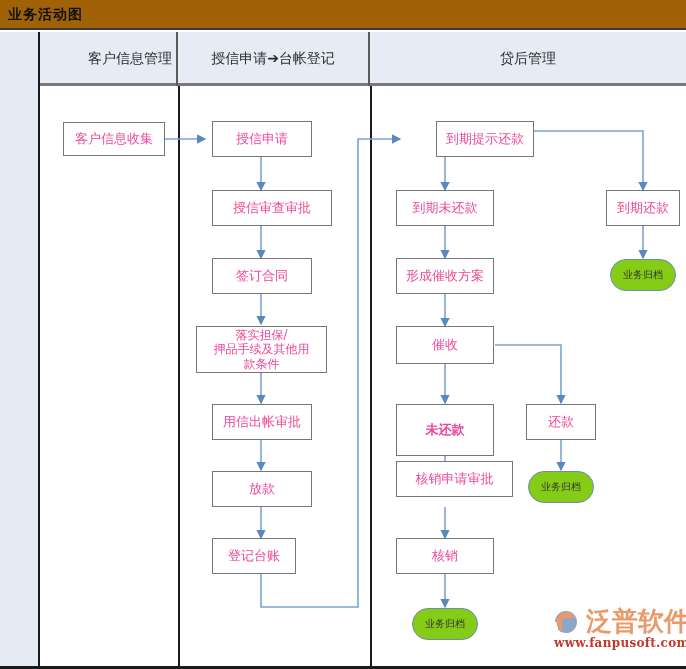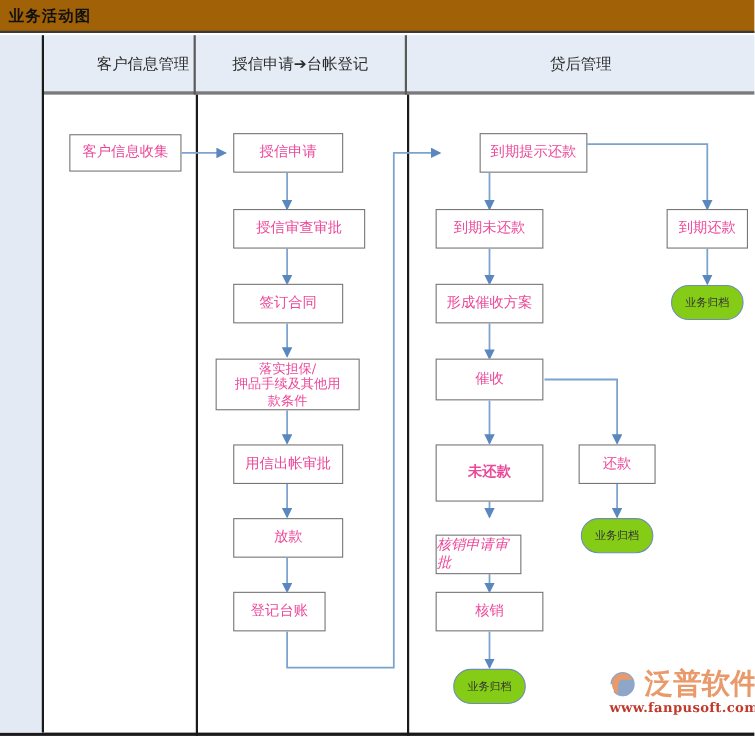--- a/index.html
+++ b/index.html
@@ -180,21 +180,21 @@
 
   <div class="node" style="left:212px;top:404px;width:100px;height:36px;">用信出帐审批</div>
   <div class="node" style="left:212px;top:471px;width:100px;height:36px;">放款</div>
   <div class="node" style="left:212px;top:538px;width:84px;height:36px;">登记台账</div>
 
   <div class="node" style="left:396px;top:121px;width:98px;height:36px;margin-left:40px;">到期提示还款</div>
   <div class="node" style="left:396px;top:258px;width:98px;height:36px;">形成催收方案</div>
   <div class="node" style="left:396px;top:190px;width:98px;height:36px;">到期未还款</div>
   <div class="node" style="left:396px;top:326px;width:98px;height:38px;">催收</div>
   <div class="node" style="left:396px;top:404px;width:98px;height:52px;font-weight:bold;">未还款</div>
-  <div class="node" style="left:396px;top:486px;width:78px;height:36px;font-style:italic;">核销申请审批</div>
+  <div class="node" style="left:396px;top:461px;width:117px;height:36px;">核销申请审批</div>
   <div class="node" style="left:396px;top:538px;width:98px;height:36px;">核销</div>
   <div class="term" style="left:412px;top:608px;width:66px;height:32px;">业务归档</div>
 
   <div class="node" style="left:526px;top:404px;width:70px;height:36px;">还款</div>
   <div class="term" style="left:528px;top:471px;width:66px;height:32px;">业务归档</div>
 
   <div class="node" style="left:606px;top:190px;width:74px;height:36px;">到期还款</div>
   <div class="term" style="left:610px;top:259px;width:66px;height:32px;">业务归档</div>
   </div>
 

